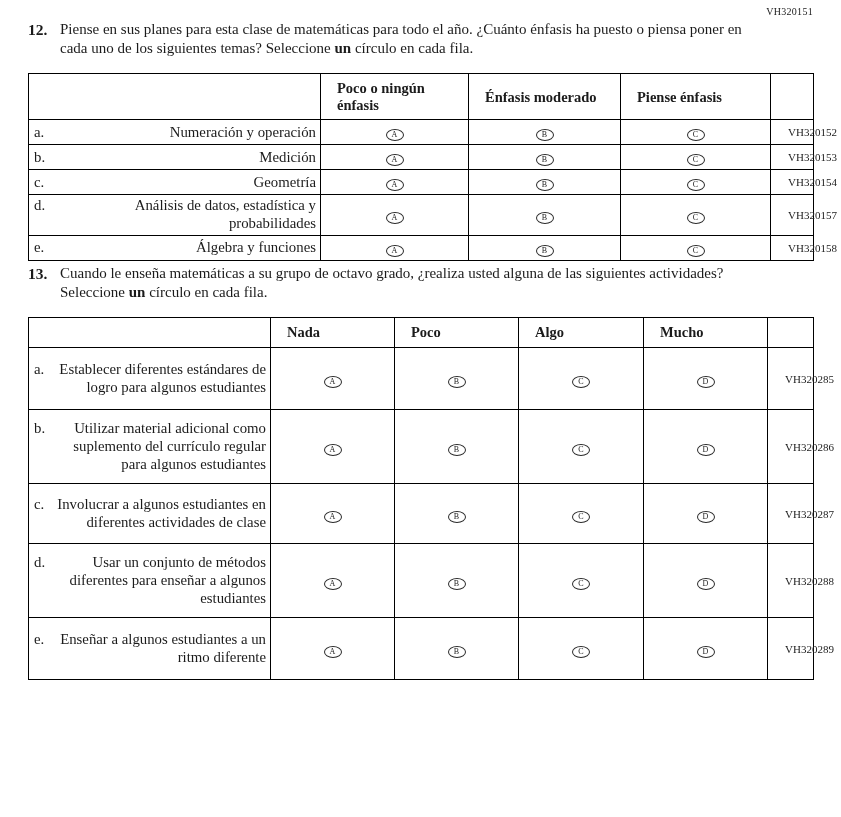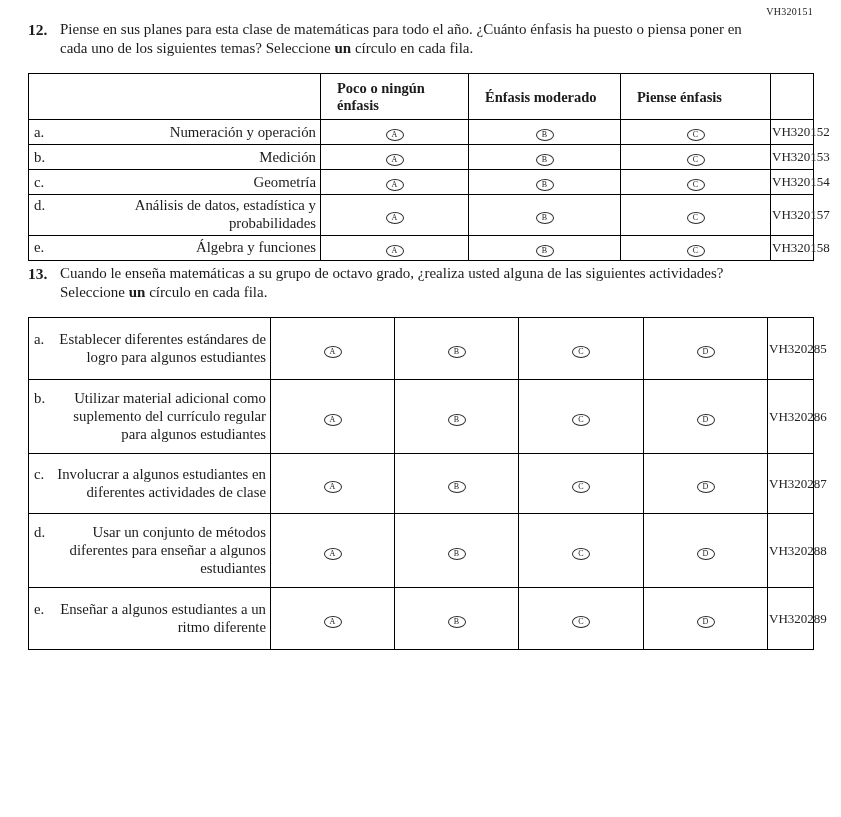--- a/index.html
+++ b/index.html
@@ -68,24 +68,24 @@
     width: 18px;
     height: 12px;
     border: 1px solid #2a2a2a;
     border-radius: 50%;
     font-size: 8px;
     line-height: 1;
     cursor: pointer;
     color: #222;
   }
   td.rowcode {
-    font-size: 13px;
+    font-size: 11px;
     text-align: center;
     vertical-align: middle;
-    padding: 0 1px;
+    padding: 0 17px;
     color: #222;
   }
   tr.h46 { height: 46px; }
   tr.h30 { height: 30px; }
   tr.h25 { height: 25px; }
   tr.h40 { height: 40px; }
   tr.h62 { height: 62px; }
   tr.h74 { height: 74px; }
   tr.h60 { height: 60px; }
 </style>
@@ -189,20 +189,28 @@
   <table class="t2">
     <colgroup>
       <col style="width:242px">
         <col style="width:124px">
         <col style="width:124px">
         <col style="width:125px">
         <col style="width:124px">
         <col style="width:46px">
     </colgroup>
     <tbody>
+        <tr class="h30">
+      <th></th>
+      <th>Nada</th>
+      <th>Poco</th>
+      <th>Algo</th>
+      <th>Mucho</th>
+      <th></th>
+    </tr>
     <tr class="h62">
       <td class="item">
             <div class="item-inner">
               <span class="item-letter">a.</span>
               <span class="item-label">Establecer diferentes estándares de logro para algunos estudiantes</span>
             </div>
           </td>
       <td class="opt"><span class="bubble">A</span></td>
       <td class="opt"><span class="bubble">B</span></td>
       <td class="opt"><span class="bubble">C</span></td>

